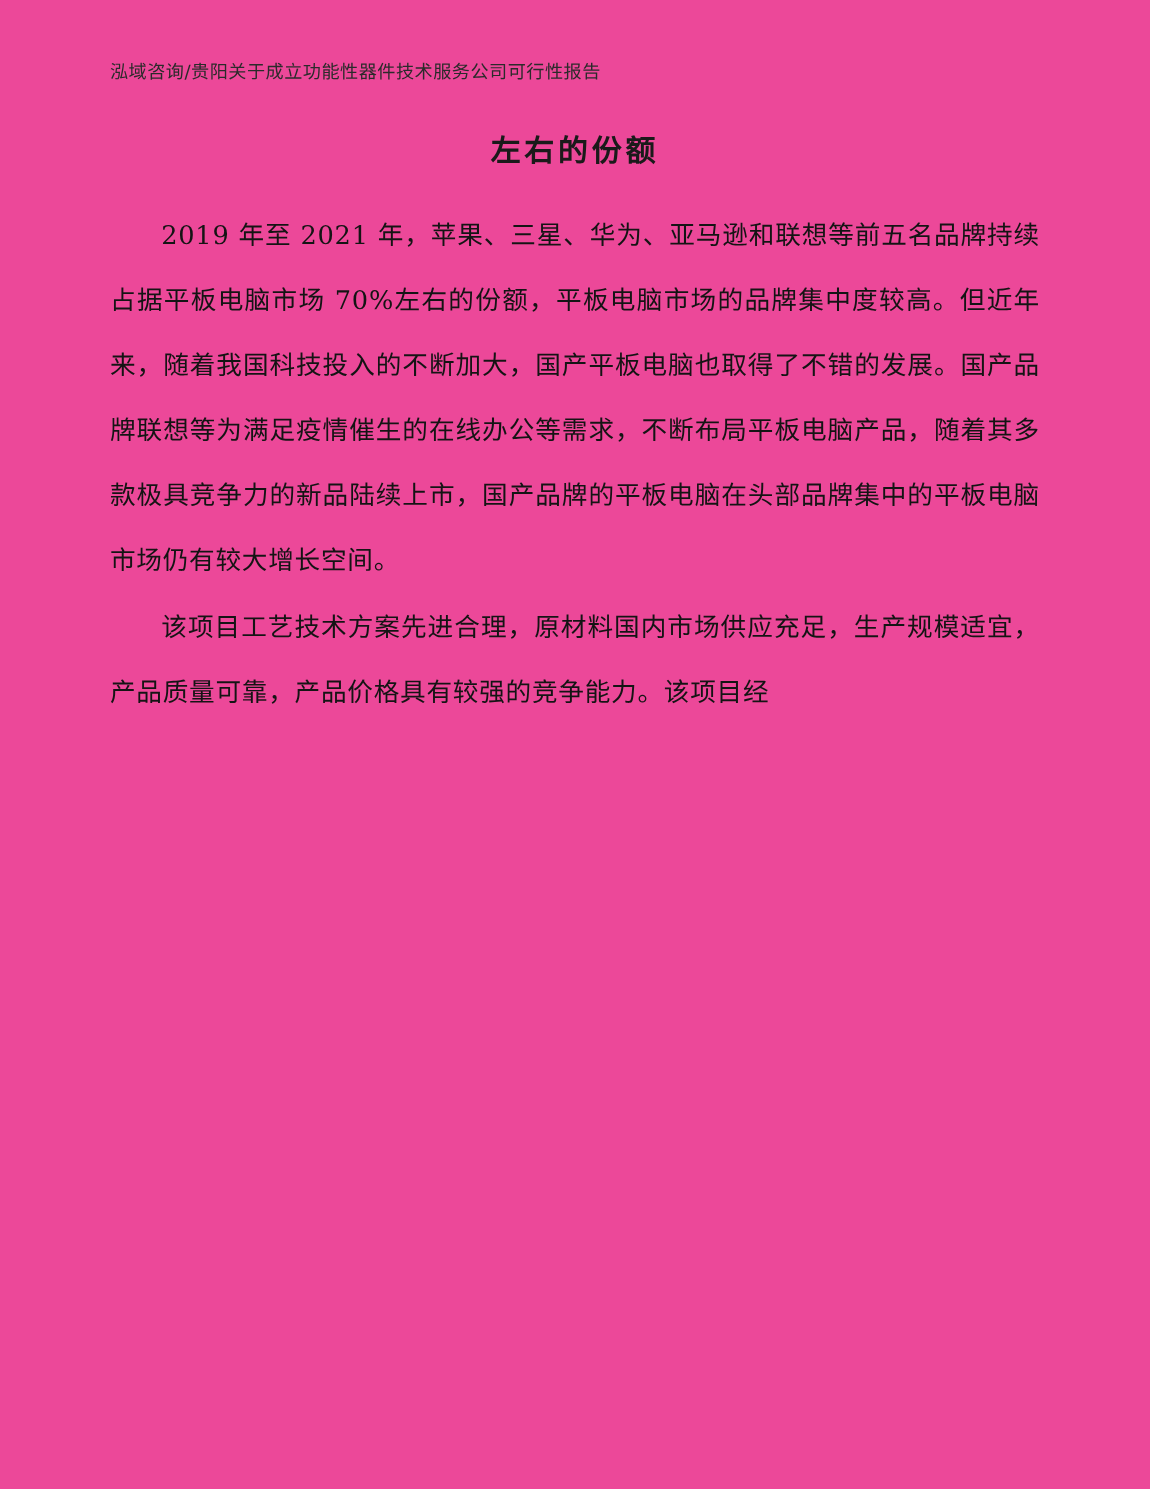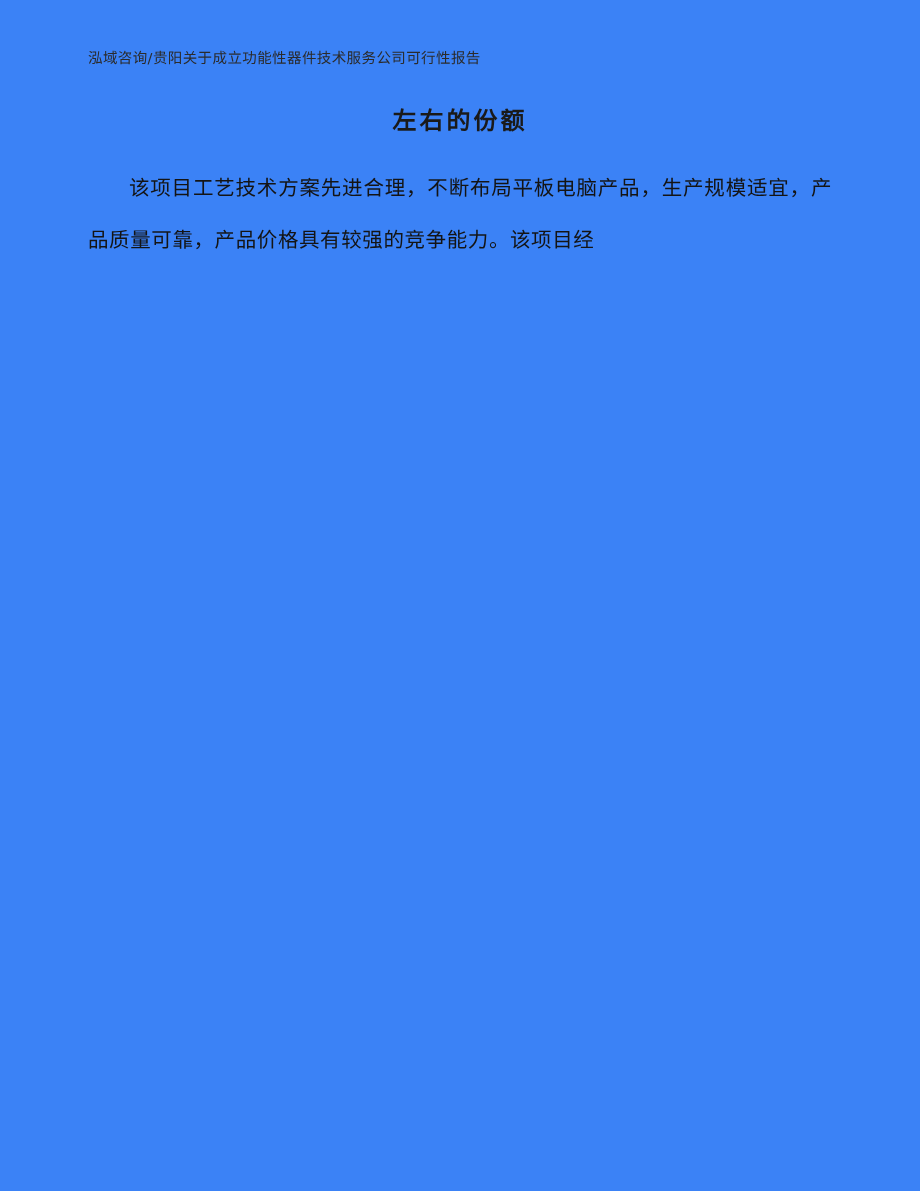--- a/index.html
+++ b/index.html
@@ -7,21 +7,21 @@
     margin: 0;
     padding: 0;
     background: #ffffff;
   }
 
   .page {
     position: relative;
     width: 920px;
     height: 1191px;
     margin: 0 auto;
-    background: #3b82f6;
+    background: #ec4899;
     box-sizing: border-box;
     overflow: hidden;
     font-family: "DejaVu Serif", "Liberation Serif", serif;
     color: #1a1a1a;
   }
 
   
   .doc-header {
     position: absolute;
     top: 48px;
@@ -70,20 +70,21 @@
 <body>
 
 <div class="page">
 
   <div class="doc-header">泓域咨询/贵阳关于成立功能性器件技术服务公司可行性报告</div>
 
   <div class="doc-body">
 
     <h1 class="doc-title">左右的份额</h1>
 
+    <p class="doc-para">2019 年至 2021 年，苹果、三星、华为、亚马逊和联想等前五名品牌持续占据平板电脑市场 70%左右的份额，平板电脑市场的品牌集中度较高。但近年来，随着我国科技投入的不断加大，国产平板电脑也取得了不错的发展。国产品牌联想等为满足疫情催生的在线办公等需求，不断布局平板电脑产品，随着其多款极具竞争力的新品陆续上市，国产品牌的平板电脑在头部品牌集中的平板电脑市场仍有较大增长空间。</p>
 
 
 
-    <p class="doc-para">该项目工艺技术方案先进合理，不断布局平板电脑产品，生产规模适宜，产品质量可靠，产品价格具有较强的竞争能力。该项目经</p>
+    <p class="doc-para">该项目工艺技术方案先进合理，原材料国内市场供应充足，生产规模适宜，产品质量可靠，产品价格具有较强的竞争能力。该项目经</p>
 
   </div>
 
 </div>
 
 </body></html>

